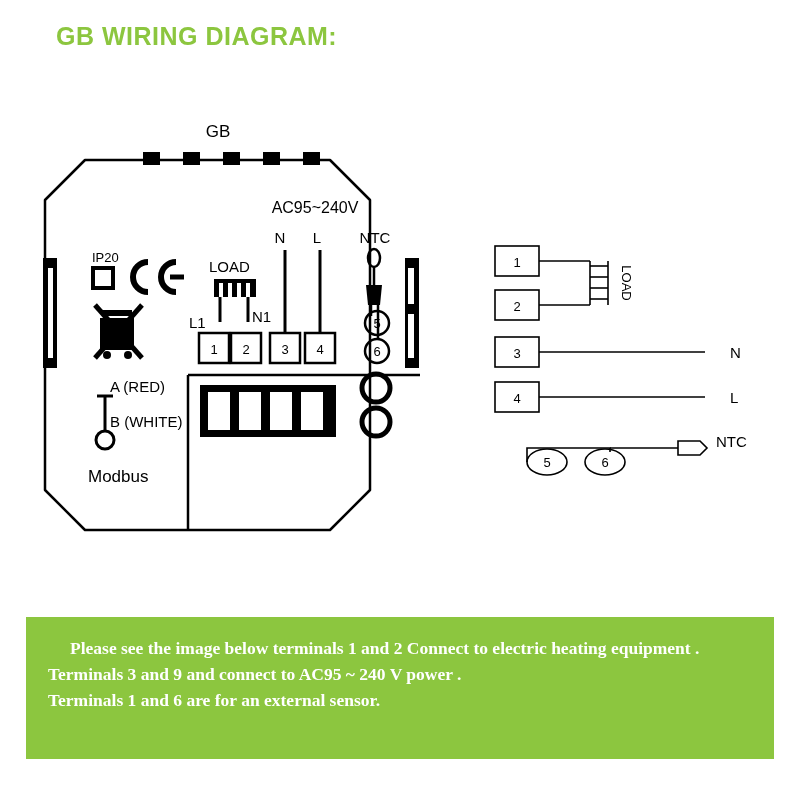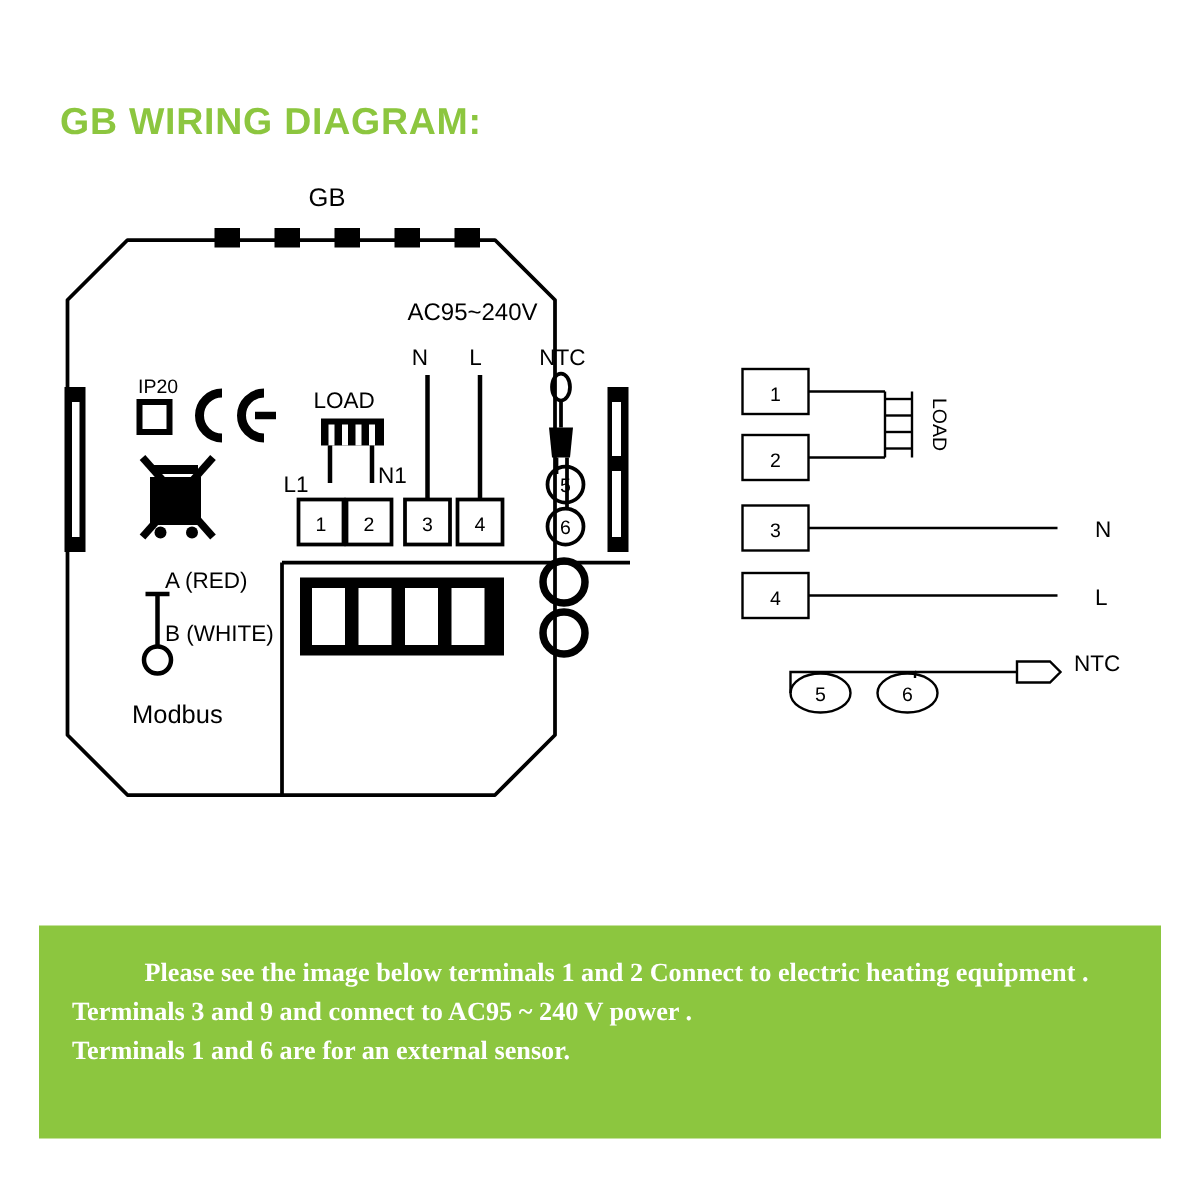--- a/index.html
+++ b/index.html
@@ -13,27 +13,26 @@
     font-family: "Liberation Sans", sans-serif;
     overflow: hidden;
   }
   #root {
     position: relative;
     width: 800px;
     height: 800px;
   }
   .title {
     position: absolute;
-    left: 40px;
+    left: 56px;
     top: 22px;
     font-size: 25px;
     font-weight: bold;
     color: #8CC63F;
     letter-spacing: 0.5px;
-    margin-top: 45px;
   }
   svg.diagram {
     position: absolute;
     left: 0;
     top: 0;
     width: 800px;
     height: 800px;
   }
   .note-box {
     position: absolute;
@@ -48,21 +47,20 @@
   .note-line {
     font-family: "Liberation Serif", serif;
     font-weight: bold;
     color: #ffffff;
     font-size: 17.5px;
     line-height: 26px;
     margin: 0;
   }
   .note-line.first {
     text-indent: 22px;
-    text-align: center;
   }
   text {
     font-family: "Liberation Sans", sans-serif;
     fill: #000000;
   }
   .lbl { font-size: 15px; }
   .lbl-sm { font-size: 13px; }
   .lbl-md { font-size: 16px; }
   .lbl-lg { font-size: 17px; }
 </style>

